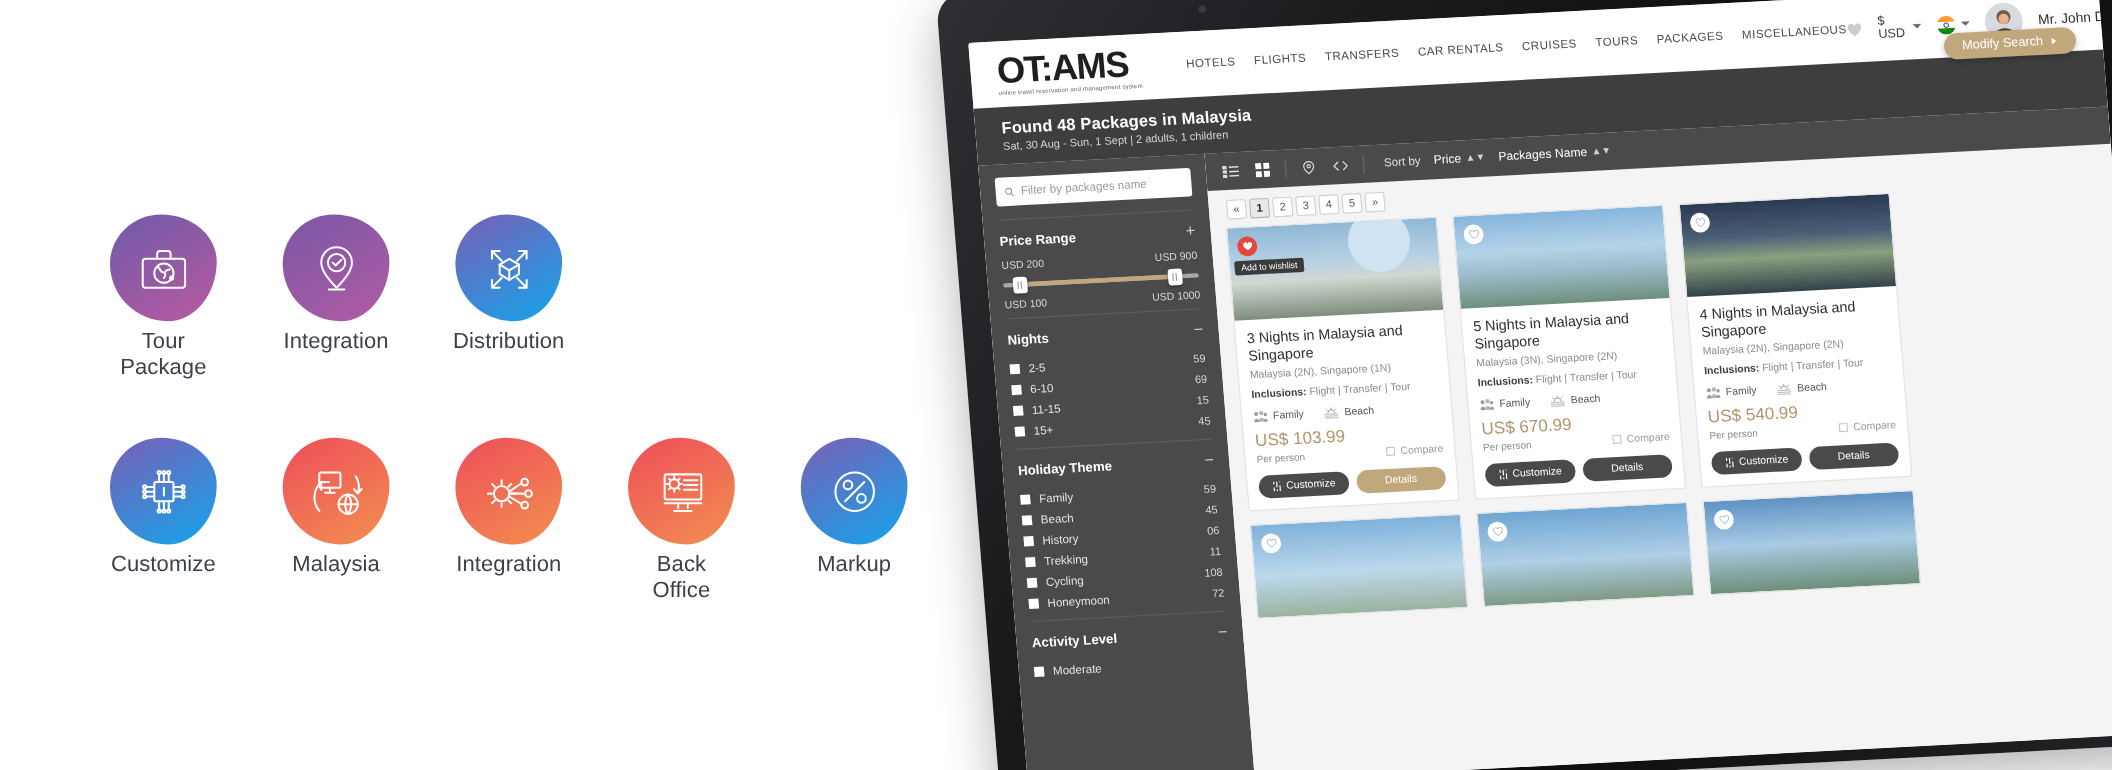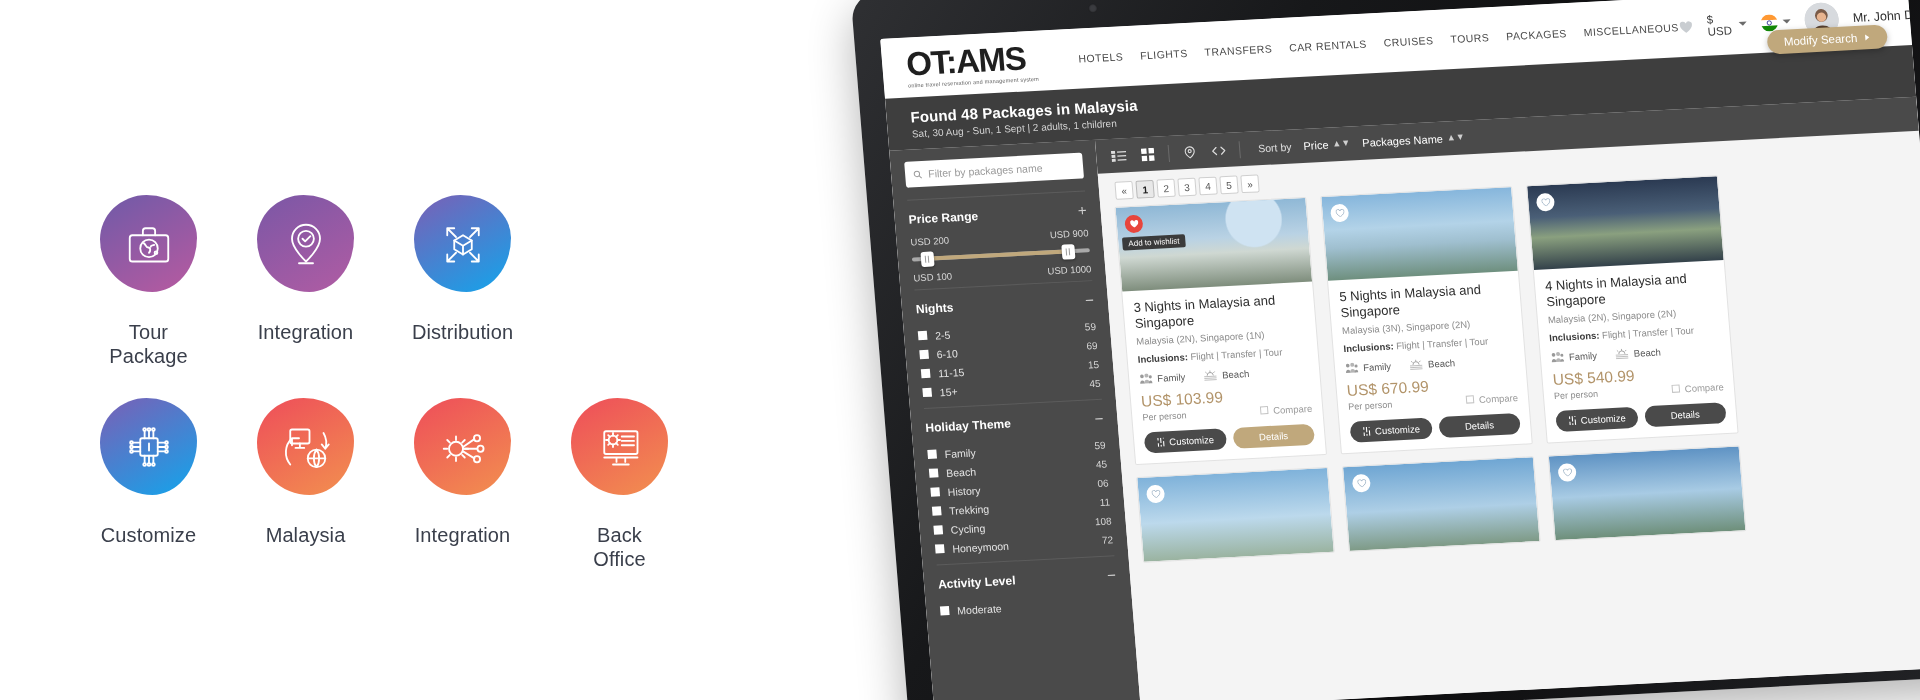--- a/index.html
+++ b/index.html
@@ -21,21 +21,21 @@
     width: 157px; display: flex; flex-direction: column; align-items: center;
   }
   .blob {
     width: 97px; height: 97px; position: relative;
     border-radius: 48% 52% 46% 54% / 46% 44% 56% 54%;
     display:flex; align-items:center; justify-content:center;
   }
   .blob svg { width: 56px; height: 56px; display:block; }
   .blob svg * { stroke: #ffffff; fill: none; stroke-width: 2.1; stroke-linecap: round; stroke-linejoin: round; }
   .feat-label {
-    margin-top: 28px; text-align: center; color: #3a3f4b;
+    margin-top: 6px; text-align: center; color: #3a3f4b;
     font-size: 20px; line-height: 1.22; letter-spacing: .1px;
   }
 
   
   #laptop {
     position: absolute; left: 880px; top: -18px; width: 1080px; height: 740px;
     transform: rotate(-4.6deg) skewY(1.6deg);
     transform-origin: 20% 50%;
   }
   .bezel {
@@ -303,20 +303,31 @@
             <rect x="14" y="14" width="38" height="26" rx="2"></rect>
             <circle cx="24" cy="24" r="5"></circle>
             <path d="M24 16v3M24 29v3M16 24h3M29 24h3M18.5 18.5l2 2M29.5 29.5l-2-2M18.5 29.5l2-2M29.5 18.5l-2 2"></path>
             <path d="M34 20h14M34 25h14M34 30h14"></path>
             <path d="M14 44h38M28 44v5M38 44v5M24 52h18"></path>
           </svg>
         </div>
         <div class="feat-label">Back<br>Office</div>
       </div>
 
+      <div class="feat">
+        <div class="blob" style="background:linear-gradient(150deg,#7b5fb5,#12a5ec);">
+          <svg viewBox="0 0 64 64">
+            <circle cx="32" cy="32" r="20"></circle>
+            <circle cx="25" cy="25" r="4.5"></circle>
+            <circle cx="39" cy="39" r="4.5"></circle>
+            <path d="M42 22L22 42"></path>
+          </svg>
+        </div>
+        <div class="feat-label">Markup</div>
+      </div>
     </div>
   </div>
 
   <div id="laptop">
     <div class="bezel">
       <div class="cam"></div>
 
       <div class="screen">
 
         <div class="topbar">

